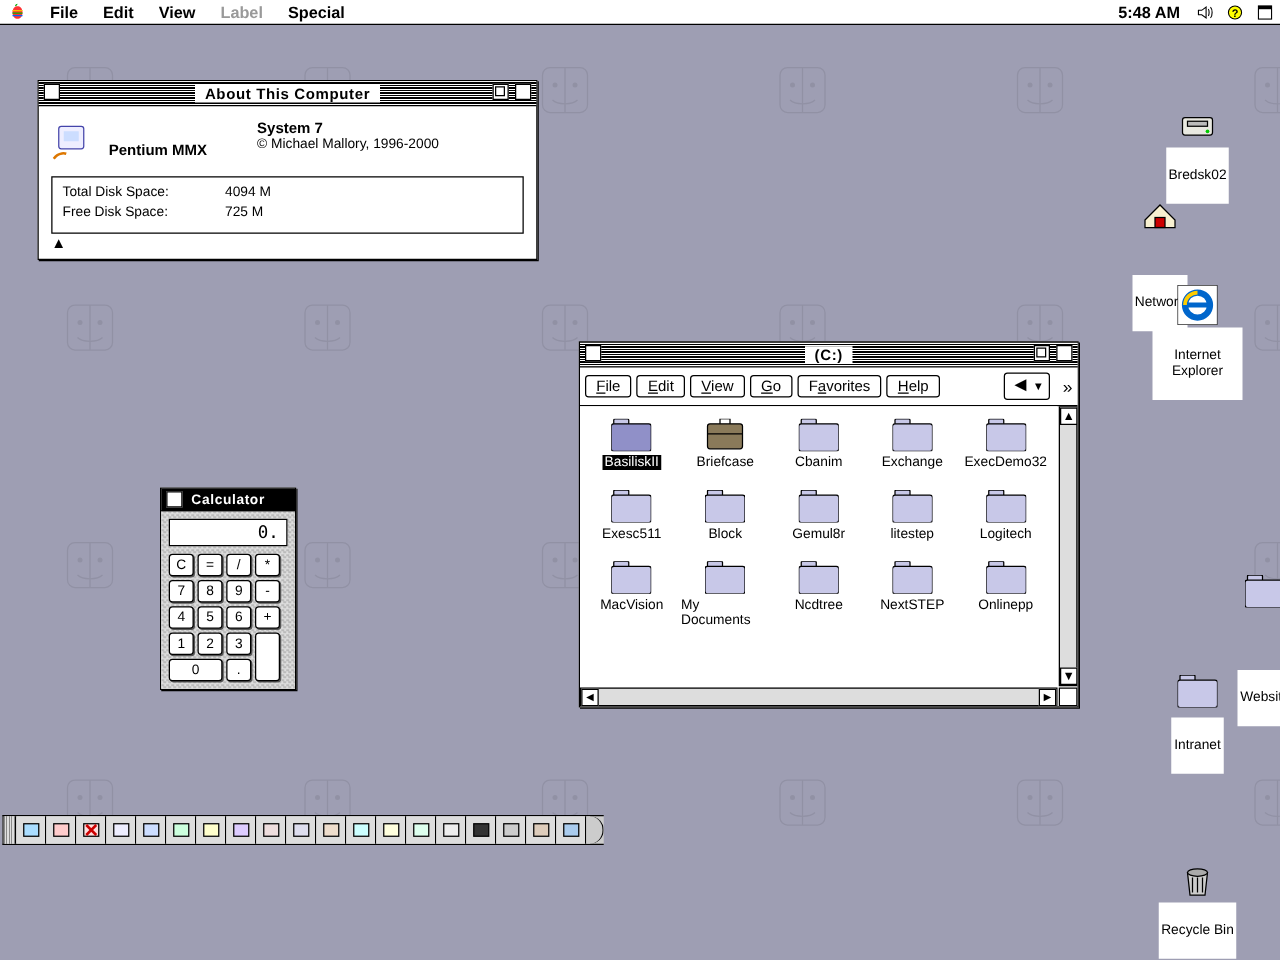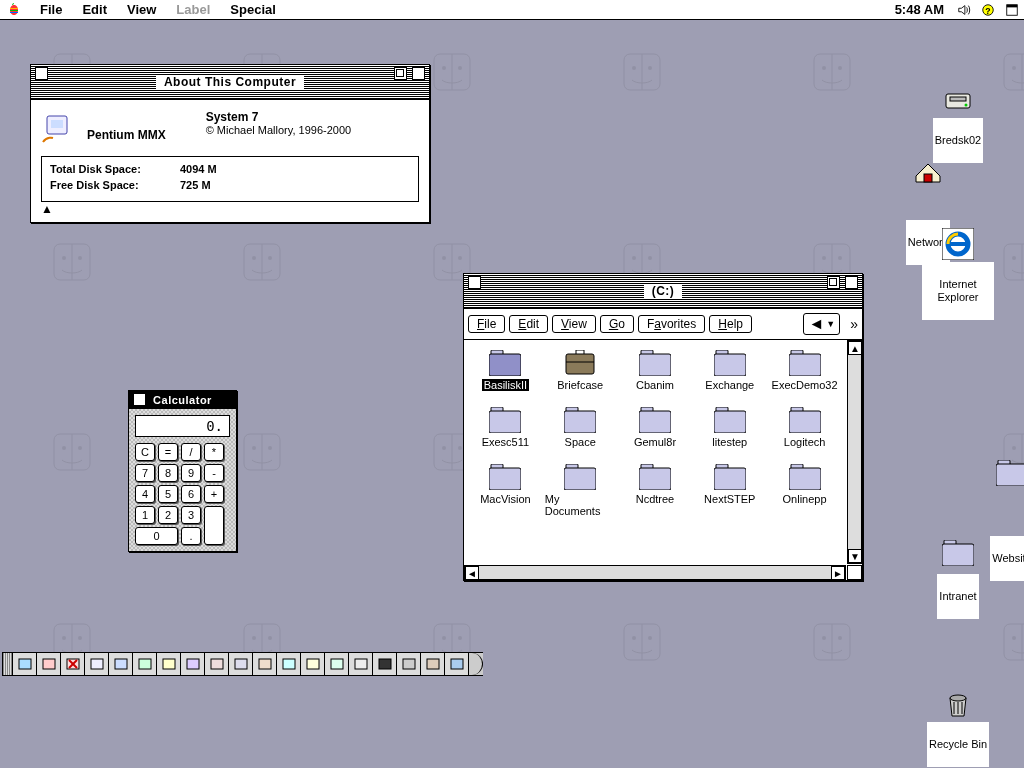--- a/index.html
+++ b/index.html
@@ -18,21 +18,21 @@
 .menubar .clock { padding: 0 8px; font-weight: bold; }
 .menubar .tray-icon { width: 18px; height: 18px; margin: 0 3px; display: inline-flex; align-items: center; justify-content: center; }
 
 
 .desktop-icon { position: absolute; width: 72px; display: flex; flex-direction: column; align-items: center; gap: 2px; text-align: center; }
 .desktop-icon .ico { width: 32px; height: 32px; }
 .desktop-icon .lbl { font-size: 11px; background: #fff; padding: 16px 2px; line-height: 13px; }
 
 
 .win { position: absolute; background: #fff; border: 1px solid #000; box-shadow: 1px 1px 0 #000; }
-.win .titlebar { height: 35px; background: repeating-linear-gradient(#fff,#fff 1px,#000 1px,#000 2px); border-bottom: 1px solid #000; position: relative; display: flex; align-items: center; justify-content: center; }
+.win .titlebar { height: 20px; background: repeating-linear-gradient(#fff,#fff 1px,#000 1px,#000 2px); border-bottom: 1px solid #000; position: relative; display: flex; align-items: center; justify-content: center; }
 .win .titlebar .ttl { background: #fff; padding: 0 8px; font-size: 12px; font-weight: bold; letter-spacing: .5px; }
 .win .titlebar .close-box, .win .titlebar .zoom-box, .win .titlebar .shade-box { position: absolute; top: 2px; width: 13px; height: 13px; background: #fff; border: 1px solid #000; }
 .win .titlebar .close-box { left: 4px; }
 .win .titlebar .zoom-box { right: 22px; }
 .win .titlebar .shade-box { right: 4px; }
 .win .titlebar .zoom-box::after { content:""; position:absolute; top:1px; left:1px; width:6px; height:6px; border:1px solid #000; }
 
 
 .about-body { padding: 6px 10px; font-size: 12px; }
 .about-head { display: flex; gap: 10px; padding: 4px 0 10px; }
@@ -372,21 +372,21 @@
             <rect x="10" y="10" width="12" height="8" fill="#cdf"></rect>
             <path d="M2 32c4-6 10-4 10-4" stroke="#d70" fill="none" stroke-width="2"></path>
           </svg>
       </div>
       <div class="cpu">Pentium MMX</div>
       <div class="sys">
         <div class="s1">System 7</div>
         <div class="s2">© Michael Mallory, 1996-2000</div>
       </div>
     </div>
-    <div style="position:relative;font-weight:bold;">
+    <div style="position:relative;">
       <div class="about-low">
         <div class="row">
             <span class="lab">Total Disk Space:</span>
             <span>4094 M</span>
           </div>
         <div class="row">
             <span class="lab">Free Disk Space:</span>
             <span>725 M</span>
           </div>
       </div>
@@ -491,21 +491,21 @@
                 <rect class="tab" x="2" y="0" width="12" height="5" rx="1" fill="#c8c8e8" stroke="#000"></rect>
                 <rect class="body" x="0" y="4" width="32" height="22" rx="2" fill="#c8c8e8" stroke="#000"></rect>
               </svg></div>
             <div class="flbl">Exesc511</div>
           </div>
           <div class="folder-item">
             <div class="fico"><svg class="folder-svg" viewBox="0 0 32 26">
                 <rect class="tab" x="2" y="0" width="12" height="5" rx="1" fill="#c8c8e8" stroke="#000"></rect>
                 <rect class="body" x="0" y="4" width="32" height="22" rx="2" fill="#c8c8e8" stroke="#000"></rect>
               </svg></div>
-            <div class="flbl">Space</div>
+            <div class="flbl">Block</div>
           </div>
           <div class="folder-item">
             <div class="fico"><svg class="folder-svg" viewBox="0 0 32 26">
                 <rect class="tab" x="2" y="0" width="12" height="5" rx="1" fill="#c8c8e8" stroke="#000"></rect>
                 <rect class="body" x="0" y="4" width="32" height="22" rx="2" fill="#c8c8e8" stroke="#000"></rect>
               </svg></div>
             <div class="flbl">Gemul8r</div>
           </div>
           <div class="folder-item">
             <div class="fico"><svg class="folder-svg" viewBox="0 0 32 26">

